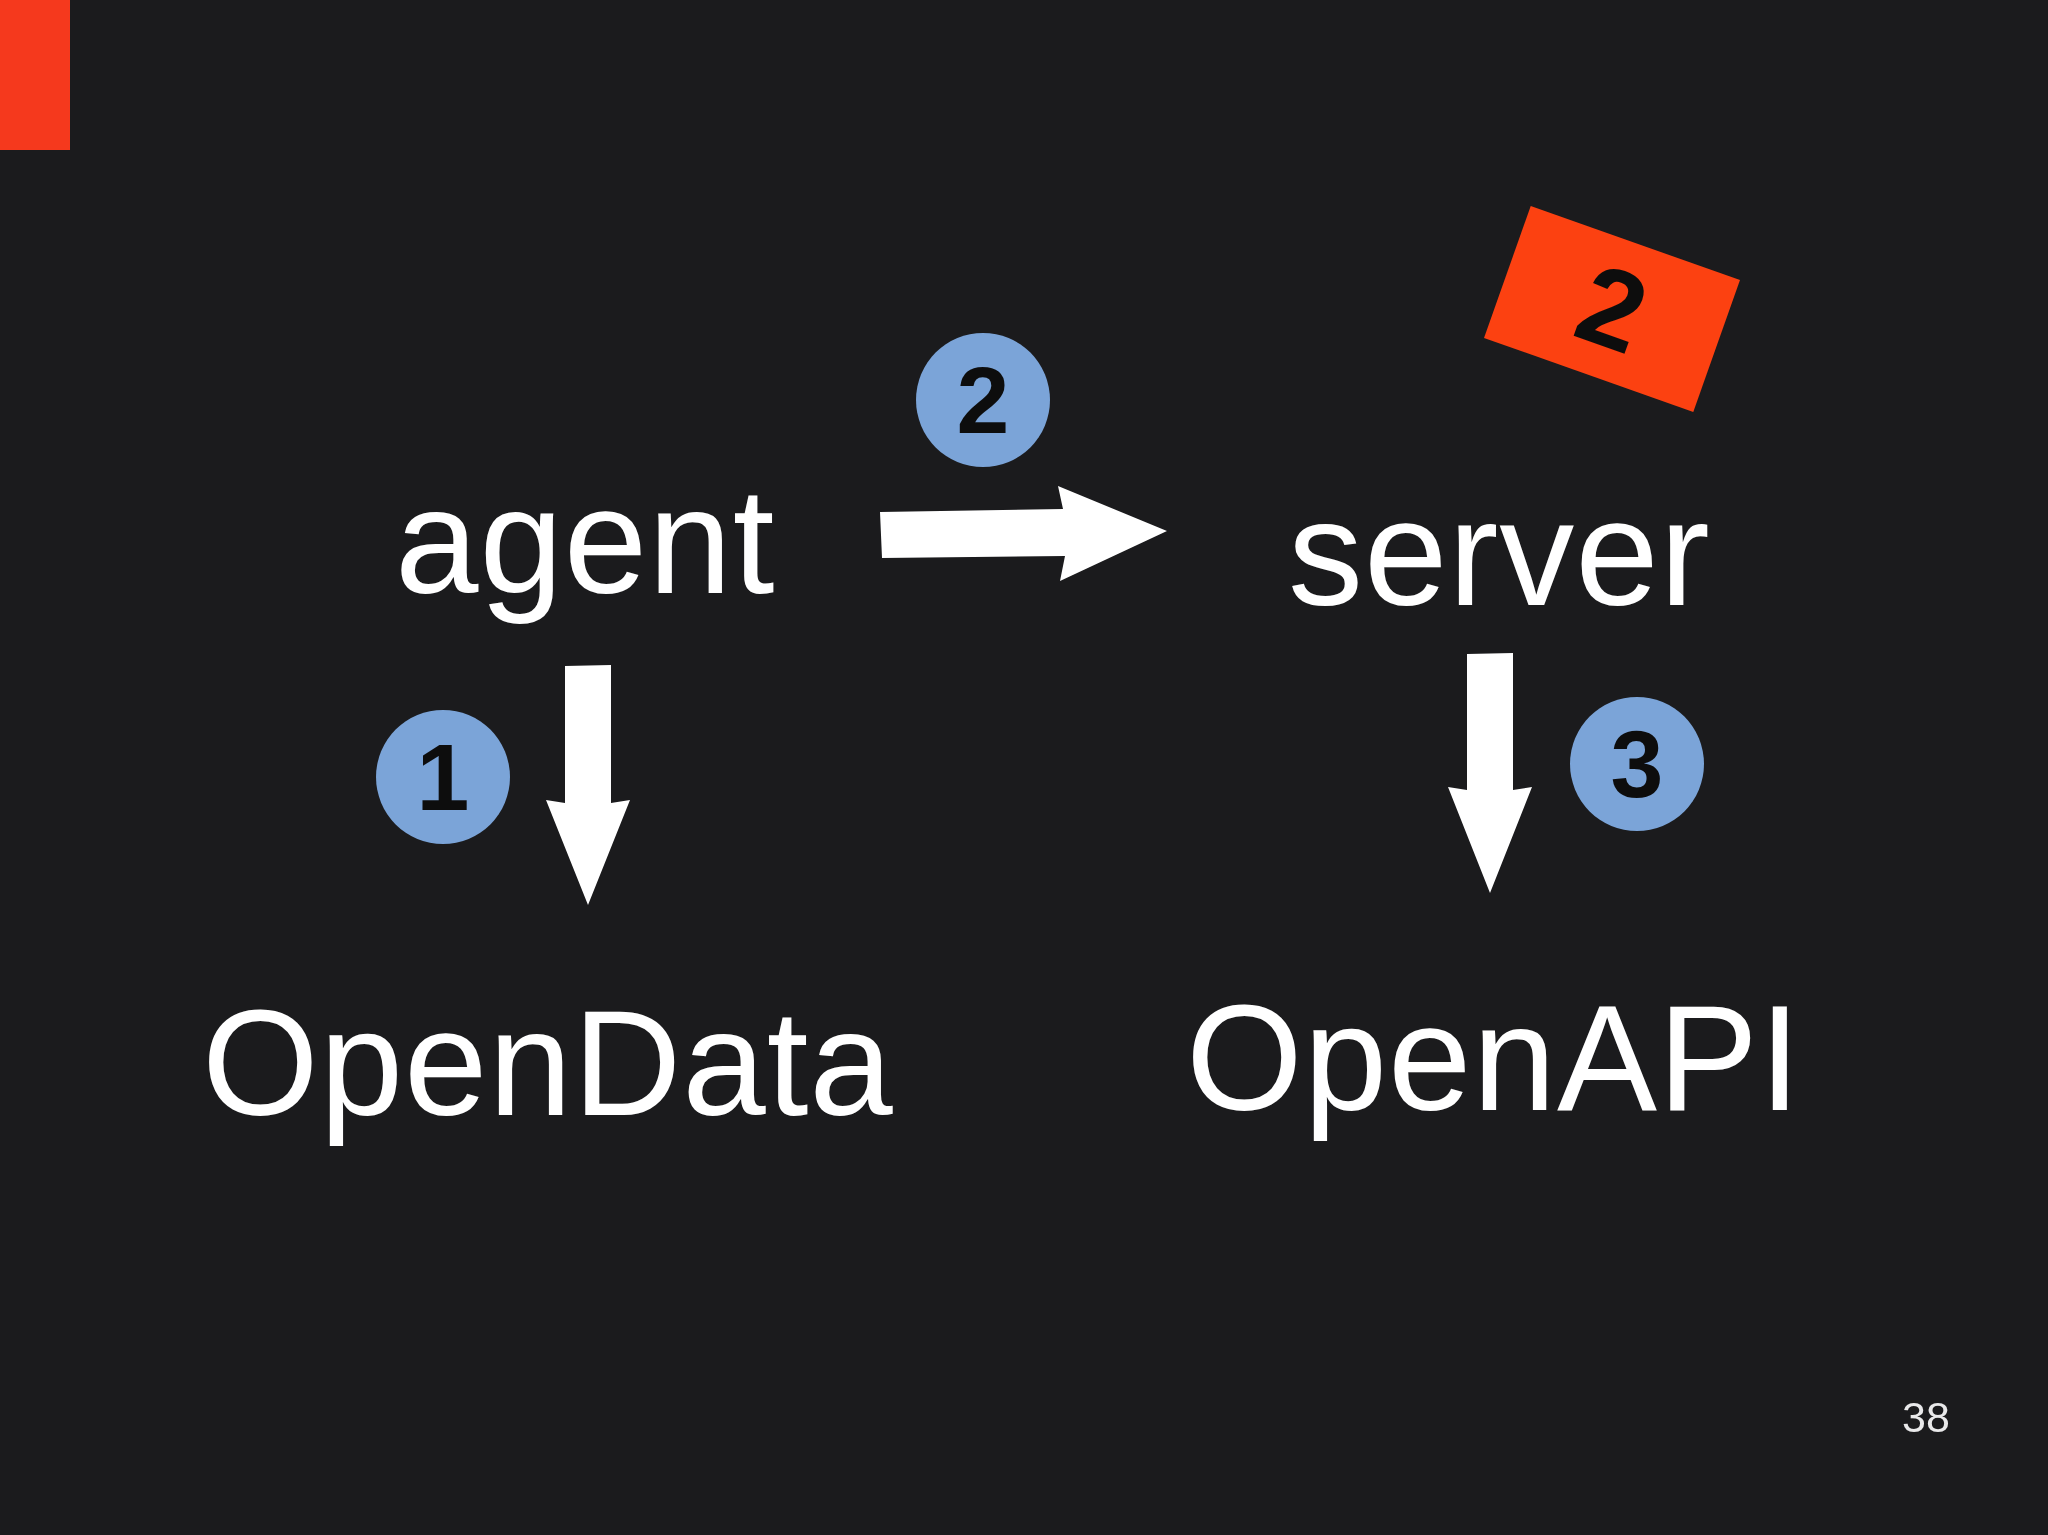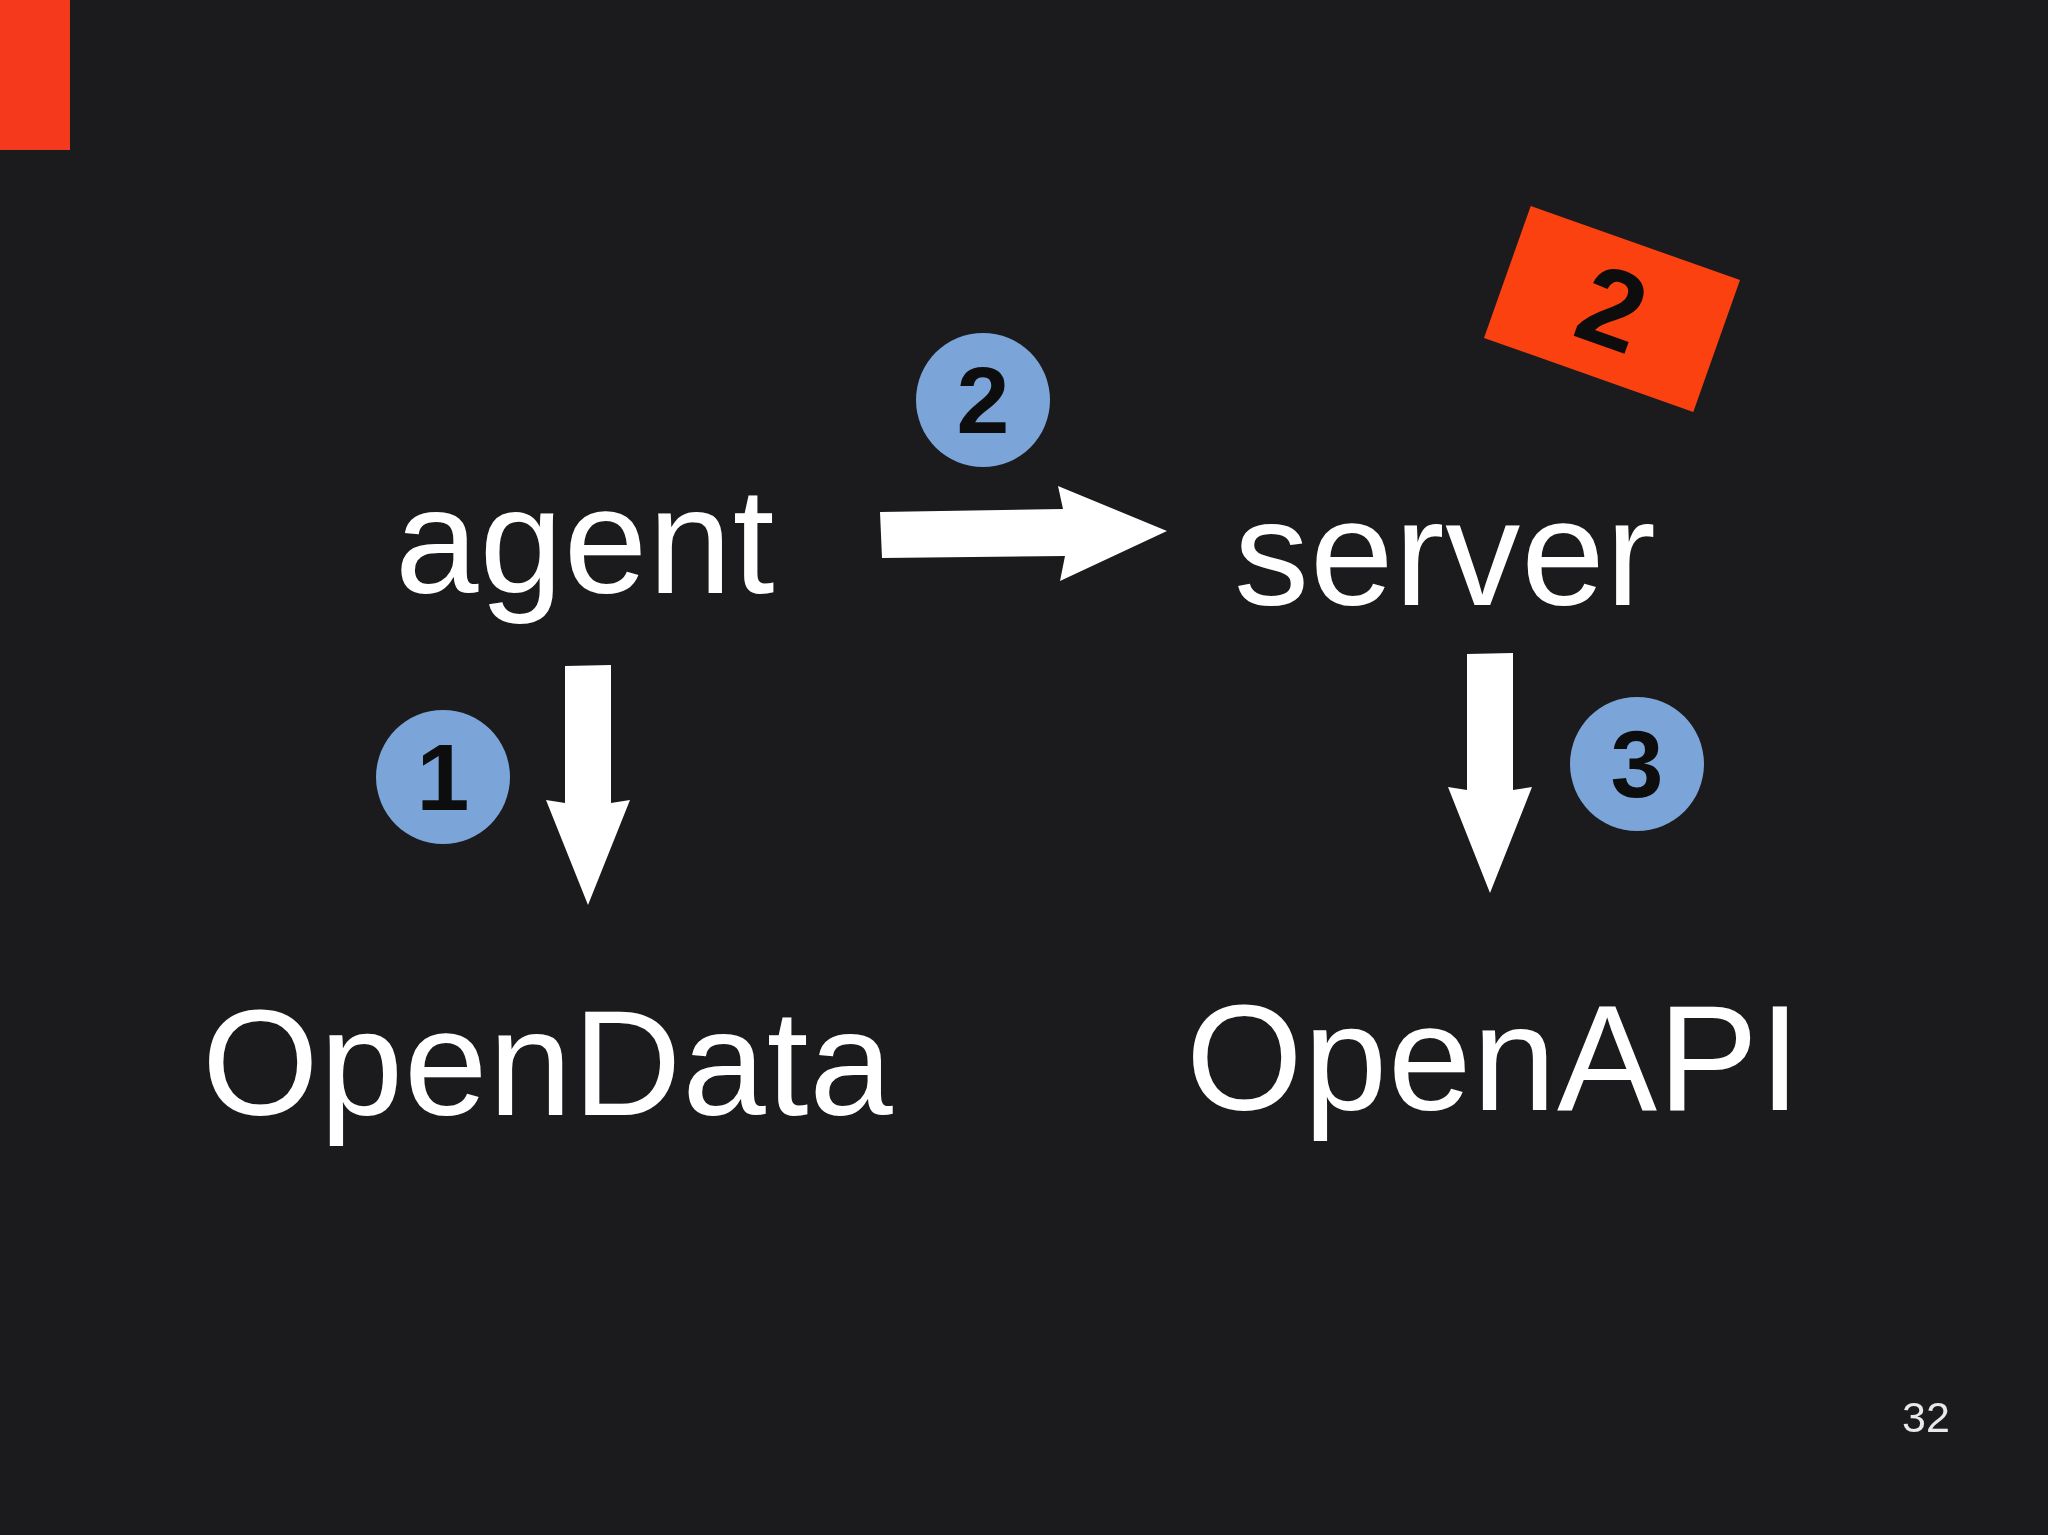--- a/index.html
+++ b/index.html
@@ -85,21 +85,21 @@
   <div class="badge" style="left:916px;top:333px;">
     <span class="num">2</span>
   </div>
 
   <div class="word" style="left:395px;top:466px;">agent</div>
 
   <svg class="arrow-svg" style="left:875px;top:478px;" width="295" height="115" viewBox="0 0 295 115" aria-hidden="true">
     <polygon points="5,34 188,31 183,8 292,53 185,103 190,78 7,80"></polygon>
   </svg>
 
-  <div class="word" style="left:1234px;top:478px;">server</div>
+  <div class="word" style="left:1288px;top:478px;">server</div>
 
   <div class="badge" style="left:376px;top:710px;">
     <span class="num">1</span>
   </div>
 
   <svg class="arrow-svg" style="left:540px;top:660px;" width="95" height="250" viewBox="0 0 95 250" aria-hidden="true">
     <polygon points="25,6 71,5 71,143 90,140 48,245 6,140 25,143"></polygon>
   </svg>
 
   <svg class="arrow-svg" style="left:1443px;top:648px;" width="95" height="250" viewBox="0 0 95 250" aria-hidden="true">
@@ -107,15 +107,15 @@
   </svg>
 
   <div class="badge" style="left:1570px;top:697px;">
     <span class="num">3</span>
   </div>
 
   <div class="word" style="left:202px;top:988px;">OpenData</div>
 
   <div class="word" style="left:1186px;top:983px;">OpenAPI</div>
 
-  <div class="page-number">32</div>
+  <div class="page-number">38</div>
 
 </div>
 
 </body></html>

